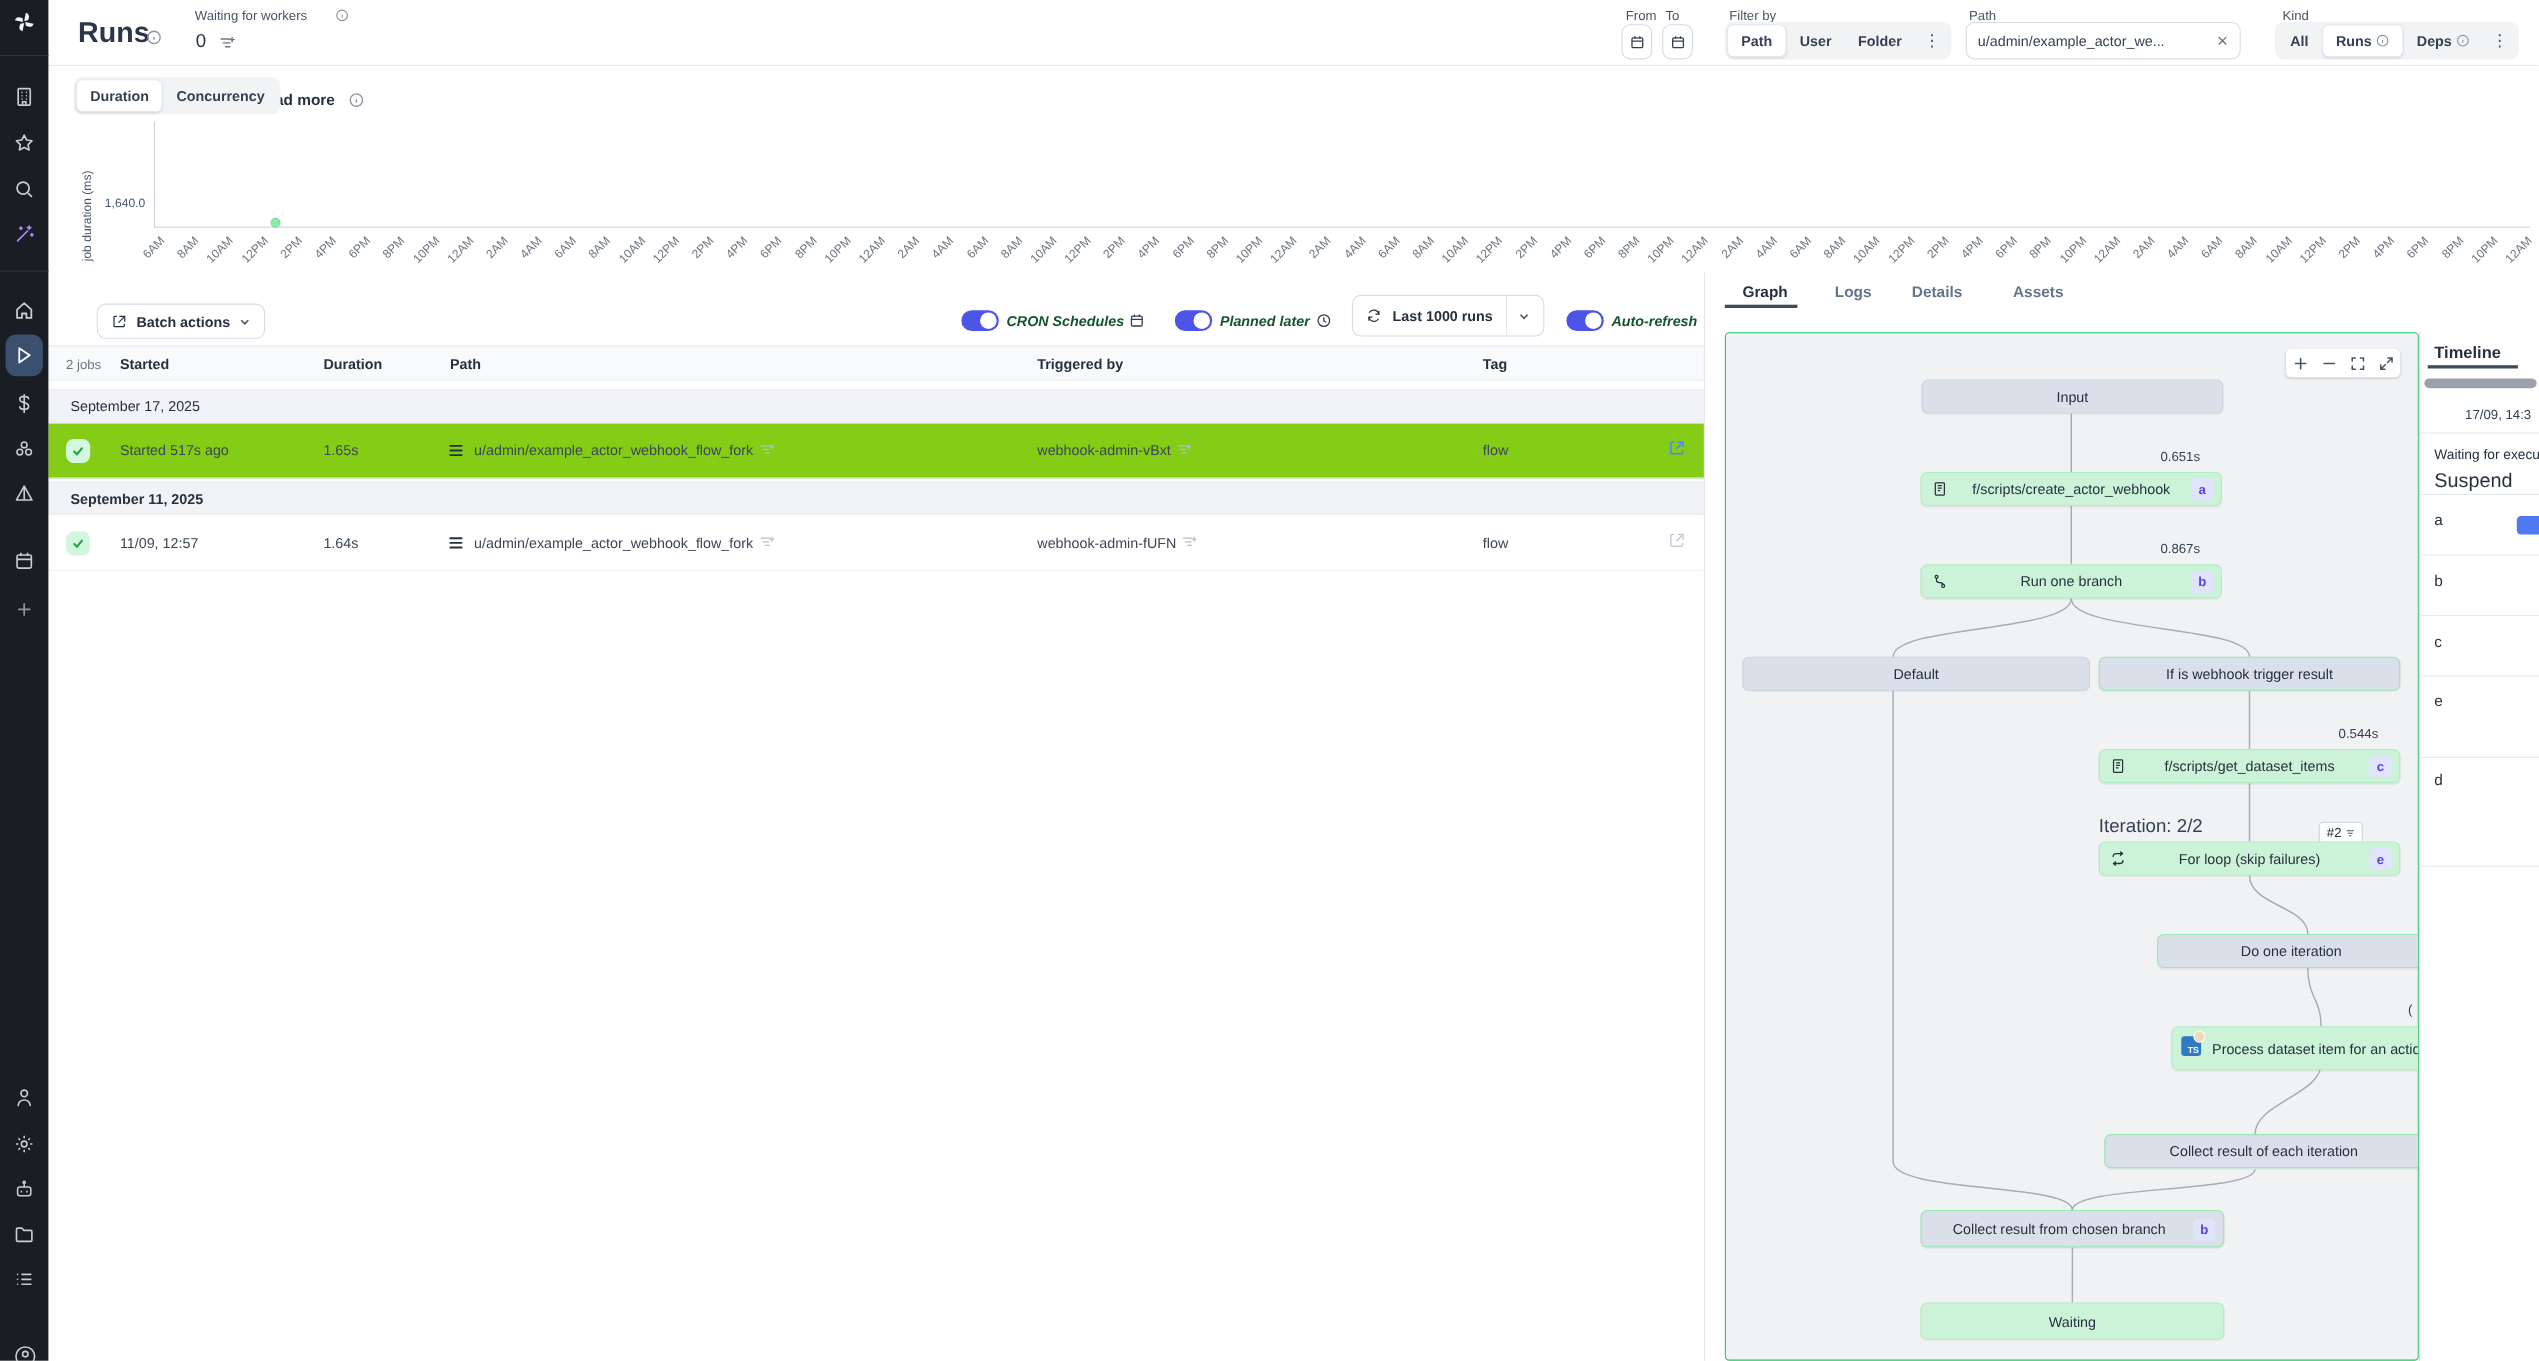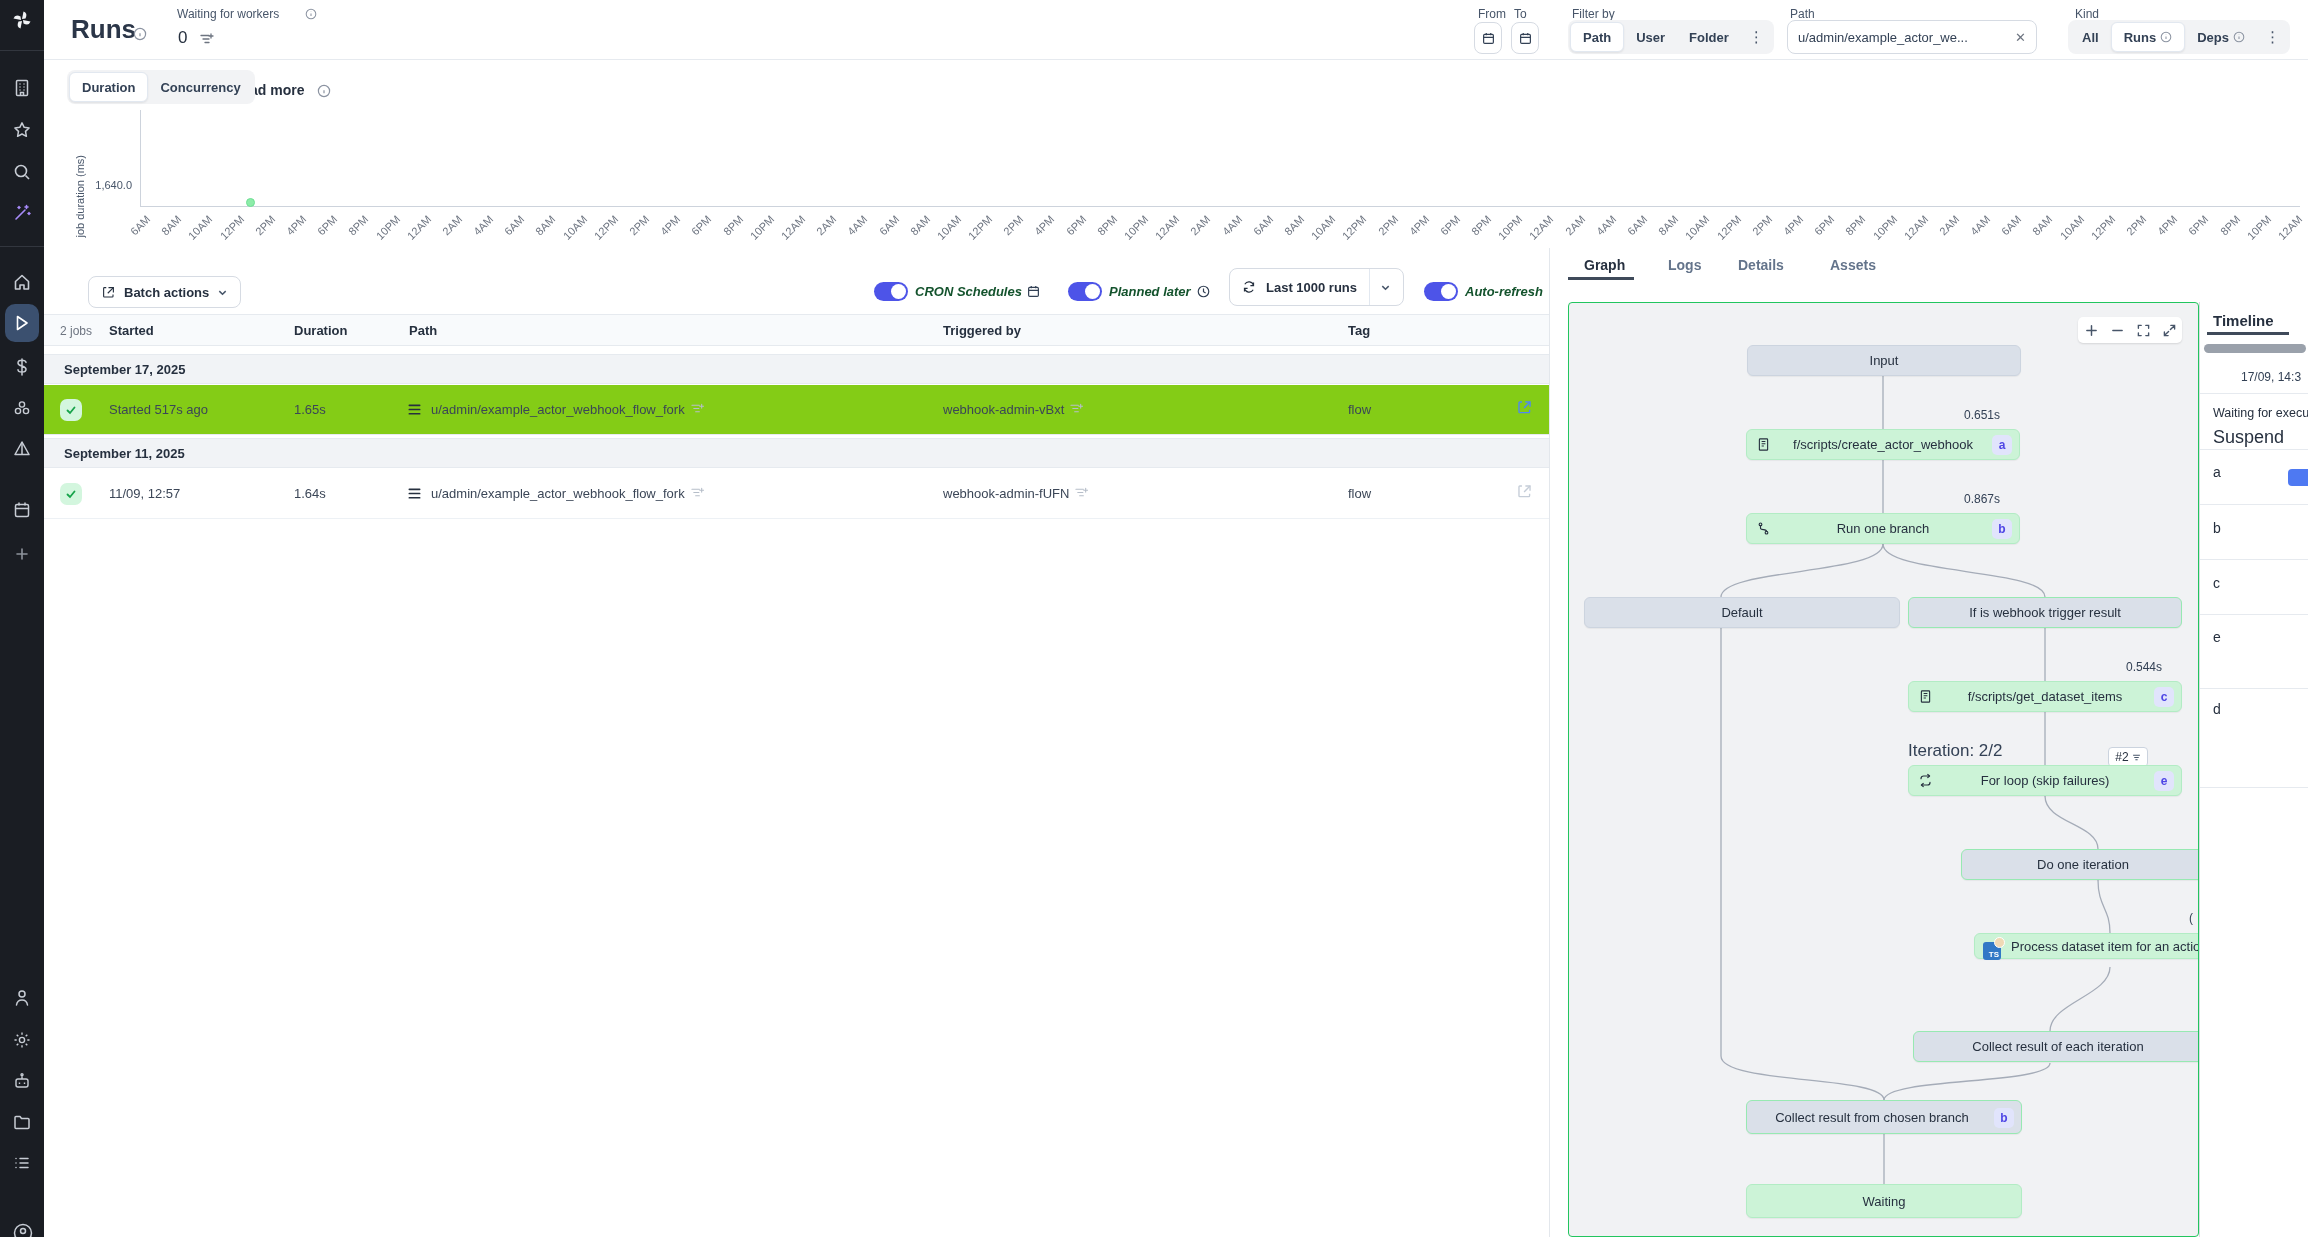--- a/index.html
+++ b/index.html
@@ -415,21 +415,21 @@
   <div class="abs" style="left:44px;top:314px;width:1505px;height:32px;background:#f8fafc;border-top:1px solid #e6eaef;border-bottom:1px solid #e6eaef">
     <span class="abs" style="left:16px;top:9px;font-size:12px;color:#6d7480">2 jobs</span>
     <span class="th" style="left:65px;top:8px">Started</span>
     <span class="th" style="left:250px;top:8px">Duration</span>
     <span class="th" style="left:365px;top:8px">Path</span>
     <span class="th" style="left:899px;top:8px">Triggered by</span>
     <span class="th" style="left:1304px;top:8px">Tag</span>
   </div>
 
   <div class="grp-row" style="top:354px;height:30px">
-    <span class="abs" style="left:20px;top:7px;font-size:13px;font-weight:700;color:#26303f">September 17, 2025</span>
+    <span class="abs" style="left:20px;top:7px;font-size:13px;font-weight:400;color:#26303f">September 17, 2025</span>
   </div>
 
   <div class="abs" style="left:44px;top:385px;width:1505px;height:50px;background:#84cc16;border-bottom:1px solid #e6eaef;cursor:pointer">
     <span class="check-chip" style="left:16px;top:14px">
       <svg width="12" height="12" viewBox="0 0 12 12" fill="none" stroke="#16a34a" stroke-width="1.8" stroke-linecap="round">
           <path d="M2.5 6.5L5 9l4.5-5.5"></path>
         </svg>
     </span>
     <span class="td" style="left:65px;top:17px">Started 517s ago</span>
     <span class="td" style="left:250px;top:17px">1.65s</span>
@@ -611,21 +611,21 @@
       </span>
     <span>For loop (skip failures)</span>
     <span class="n-badge">e</span>
   </div>
 
   <div class="node n-gray-g" style="left:392px;top:546px;width:274px">
     <span style="margin-left:-30px">Do one iteration</span>
   </div>
 
   <span class="n-dur" style="left:620px;top:608px">(</span>
-  <div class="node n-green" style="left:405px;top:630px;width:274px;height:26px;justify-content:flex-start;padding-left:36px">
+  <div class="node n-green" style="left:405px;top:630px;width:274px;height:40px;justify-content:flex-start;padding-left:36px">
     <span class="n-icon" style="top:8px;left:8px">
       <span style="position:relative;display:inline-block;width:18px;height:18px;background:#3178c6;border-radius:3px">
         <span style="position:absolute;right:2px;bottom:1px;color:#fff;font-size:8px;font-weight:700">TS</span>
         <span style="position:absolute;right:-4px;top:-5px;width:11px;height:11px;border-radius:50%;background:#f0d9b5;border:1px solid #fff"></span>
       </span>
     </span>
     <span>Process dataset item for an action</span>
   </div>
 
   <div class="node n-gray-g" style="left:344px;top:728px;width:314px">

